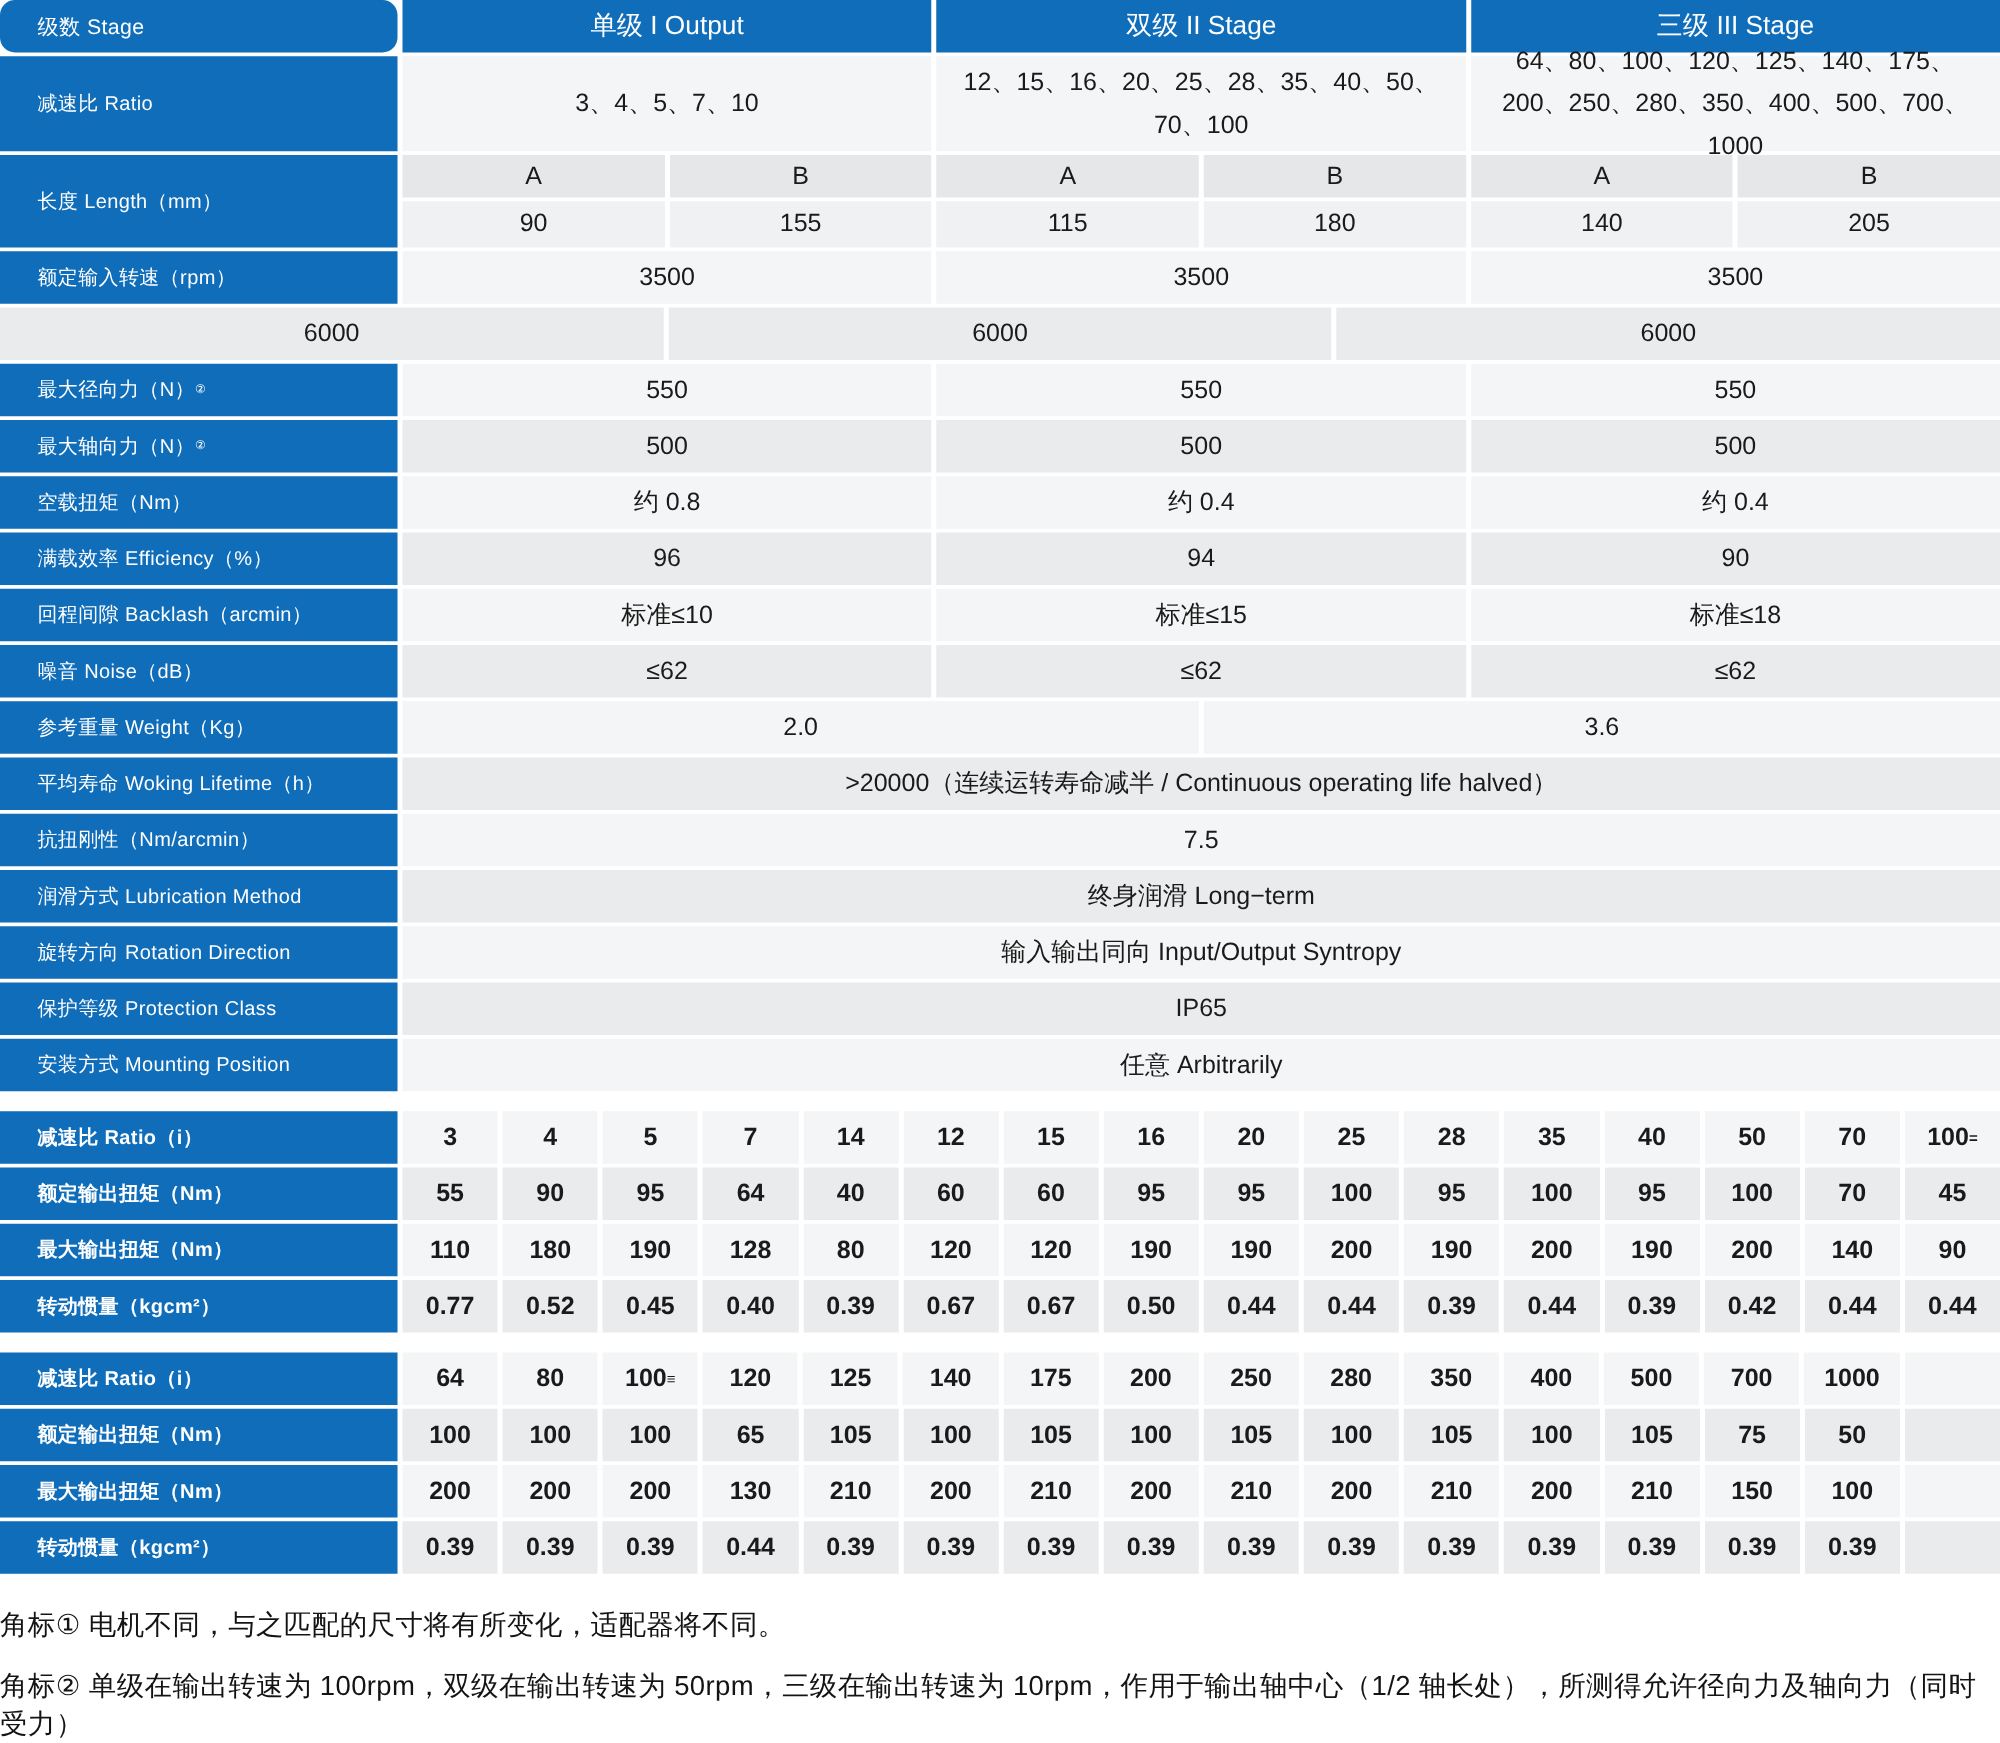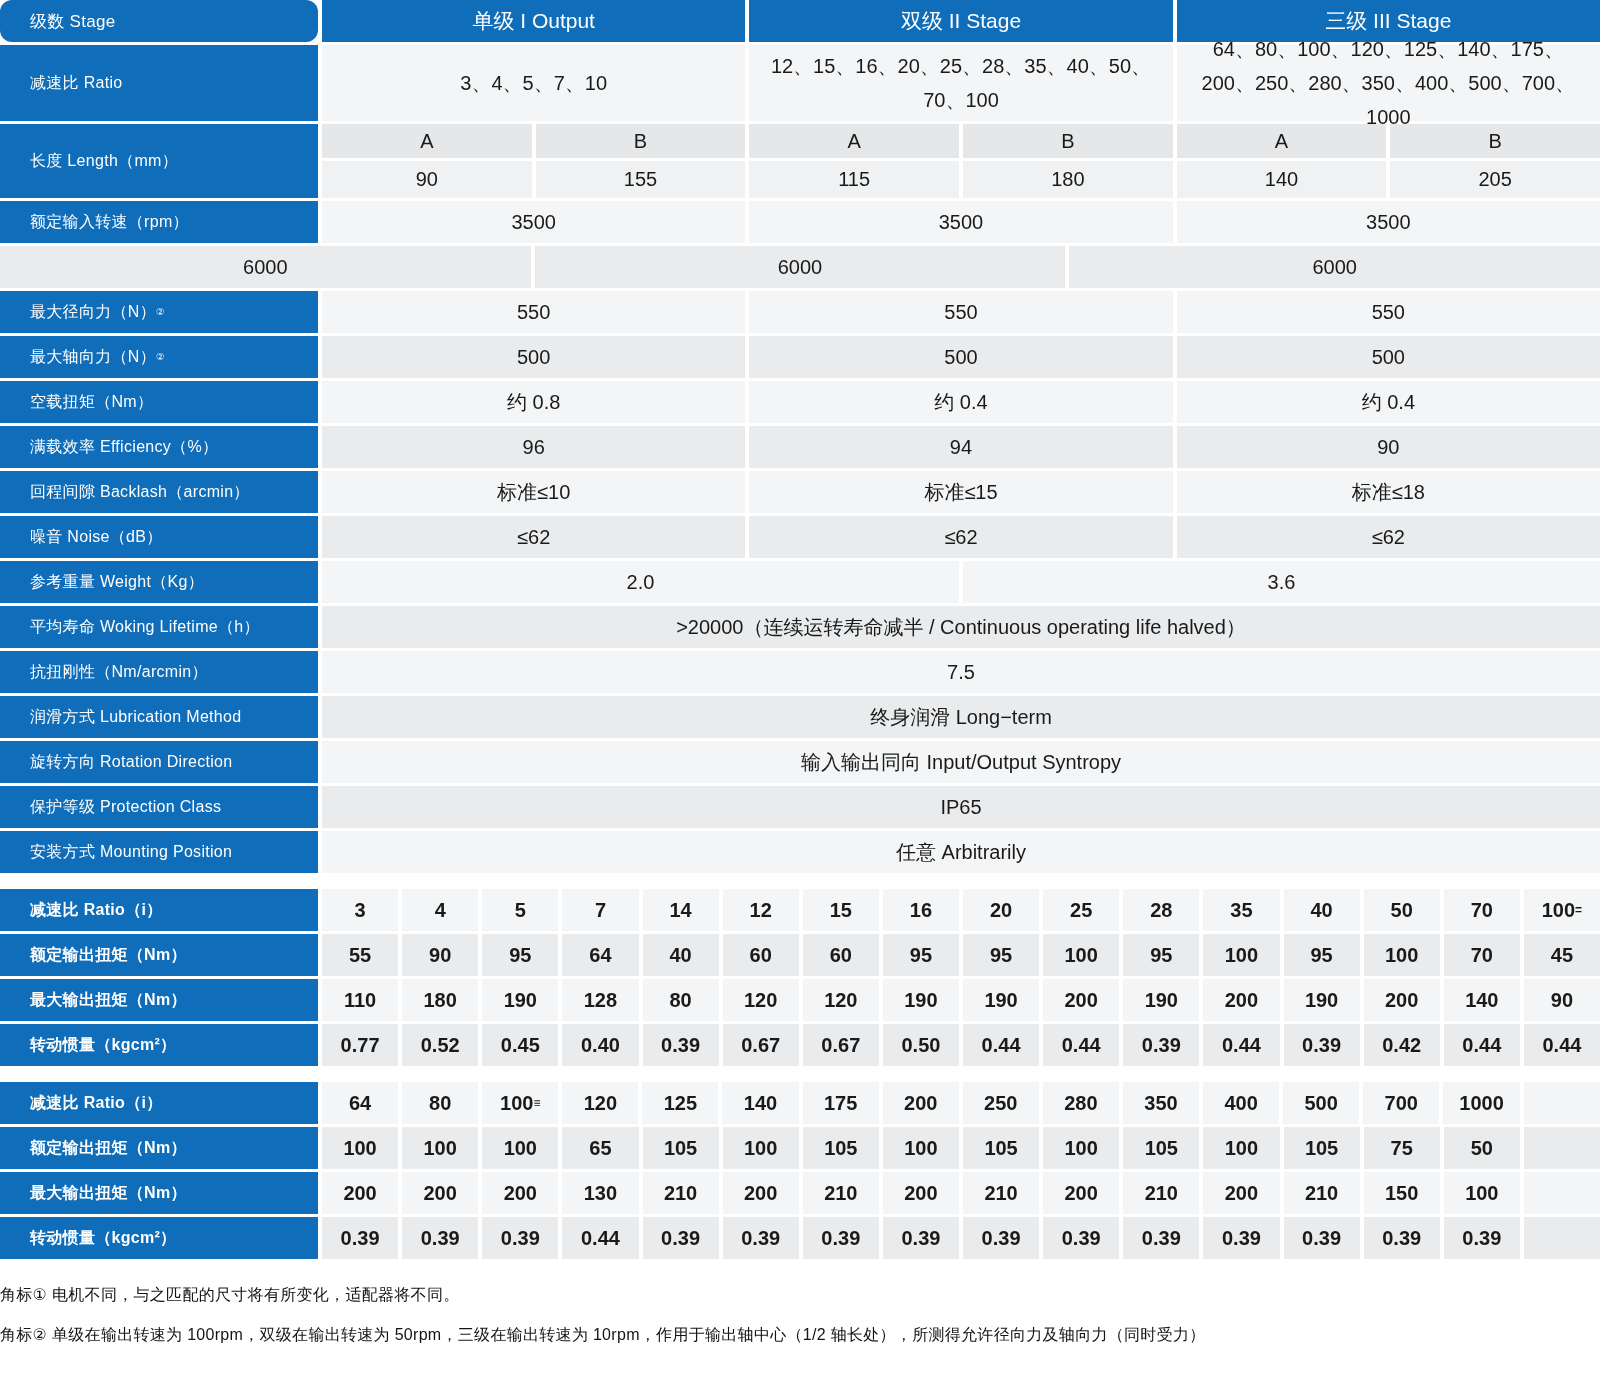--- a/index.html
+++ b/index.html
@@ -33,21 +33,21 @@
   .dark{background:var(--row-dark);}
   .sub{flex:1 1 0;display:flex;flex-direction:column;gap:3px;}
   .srow{display:flex;gap:4px;flex:none;}
   .srow .cell{height:100%;}
   .sh{height:34px;}
   .sh .cell{background:var(--sub-hdr);}
   .sv{height:37px;}
   .sv .cell{background:var(--sub-val);}
   .rt{margin-top:16px;font-weight:bold;}
   sup{font-size:60%;line-height:0;}
-  .fnotes{margin-top:26px;font-size:16px;color:#141414;}
+  .fnotes{margin-top:26px;font-size:22px;color:#141414;}
   .fn{margin-bottom:19px;letter-spacing:.3px;}
 </style>
 </head>
 <body>
 
 <div id="app">
   <div id="spec-table">
       <div class="row hdr h-hdr">
         <div class="lbl">级数 Stage</div>
         <div class="cell">单级 I Output</div>

